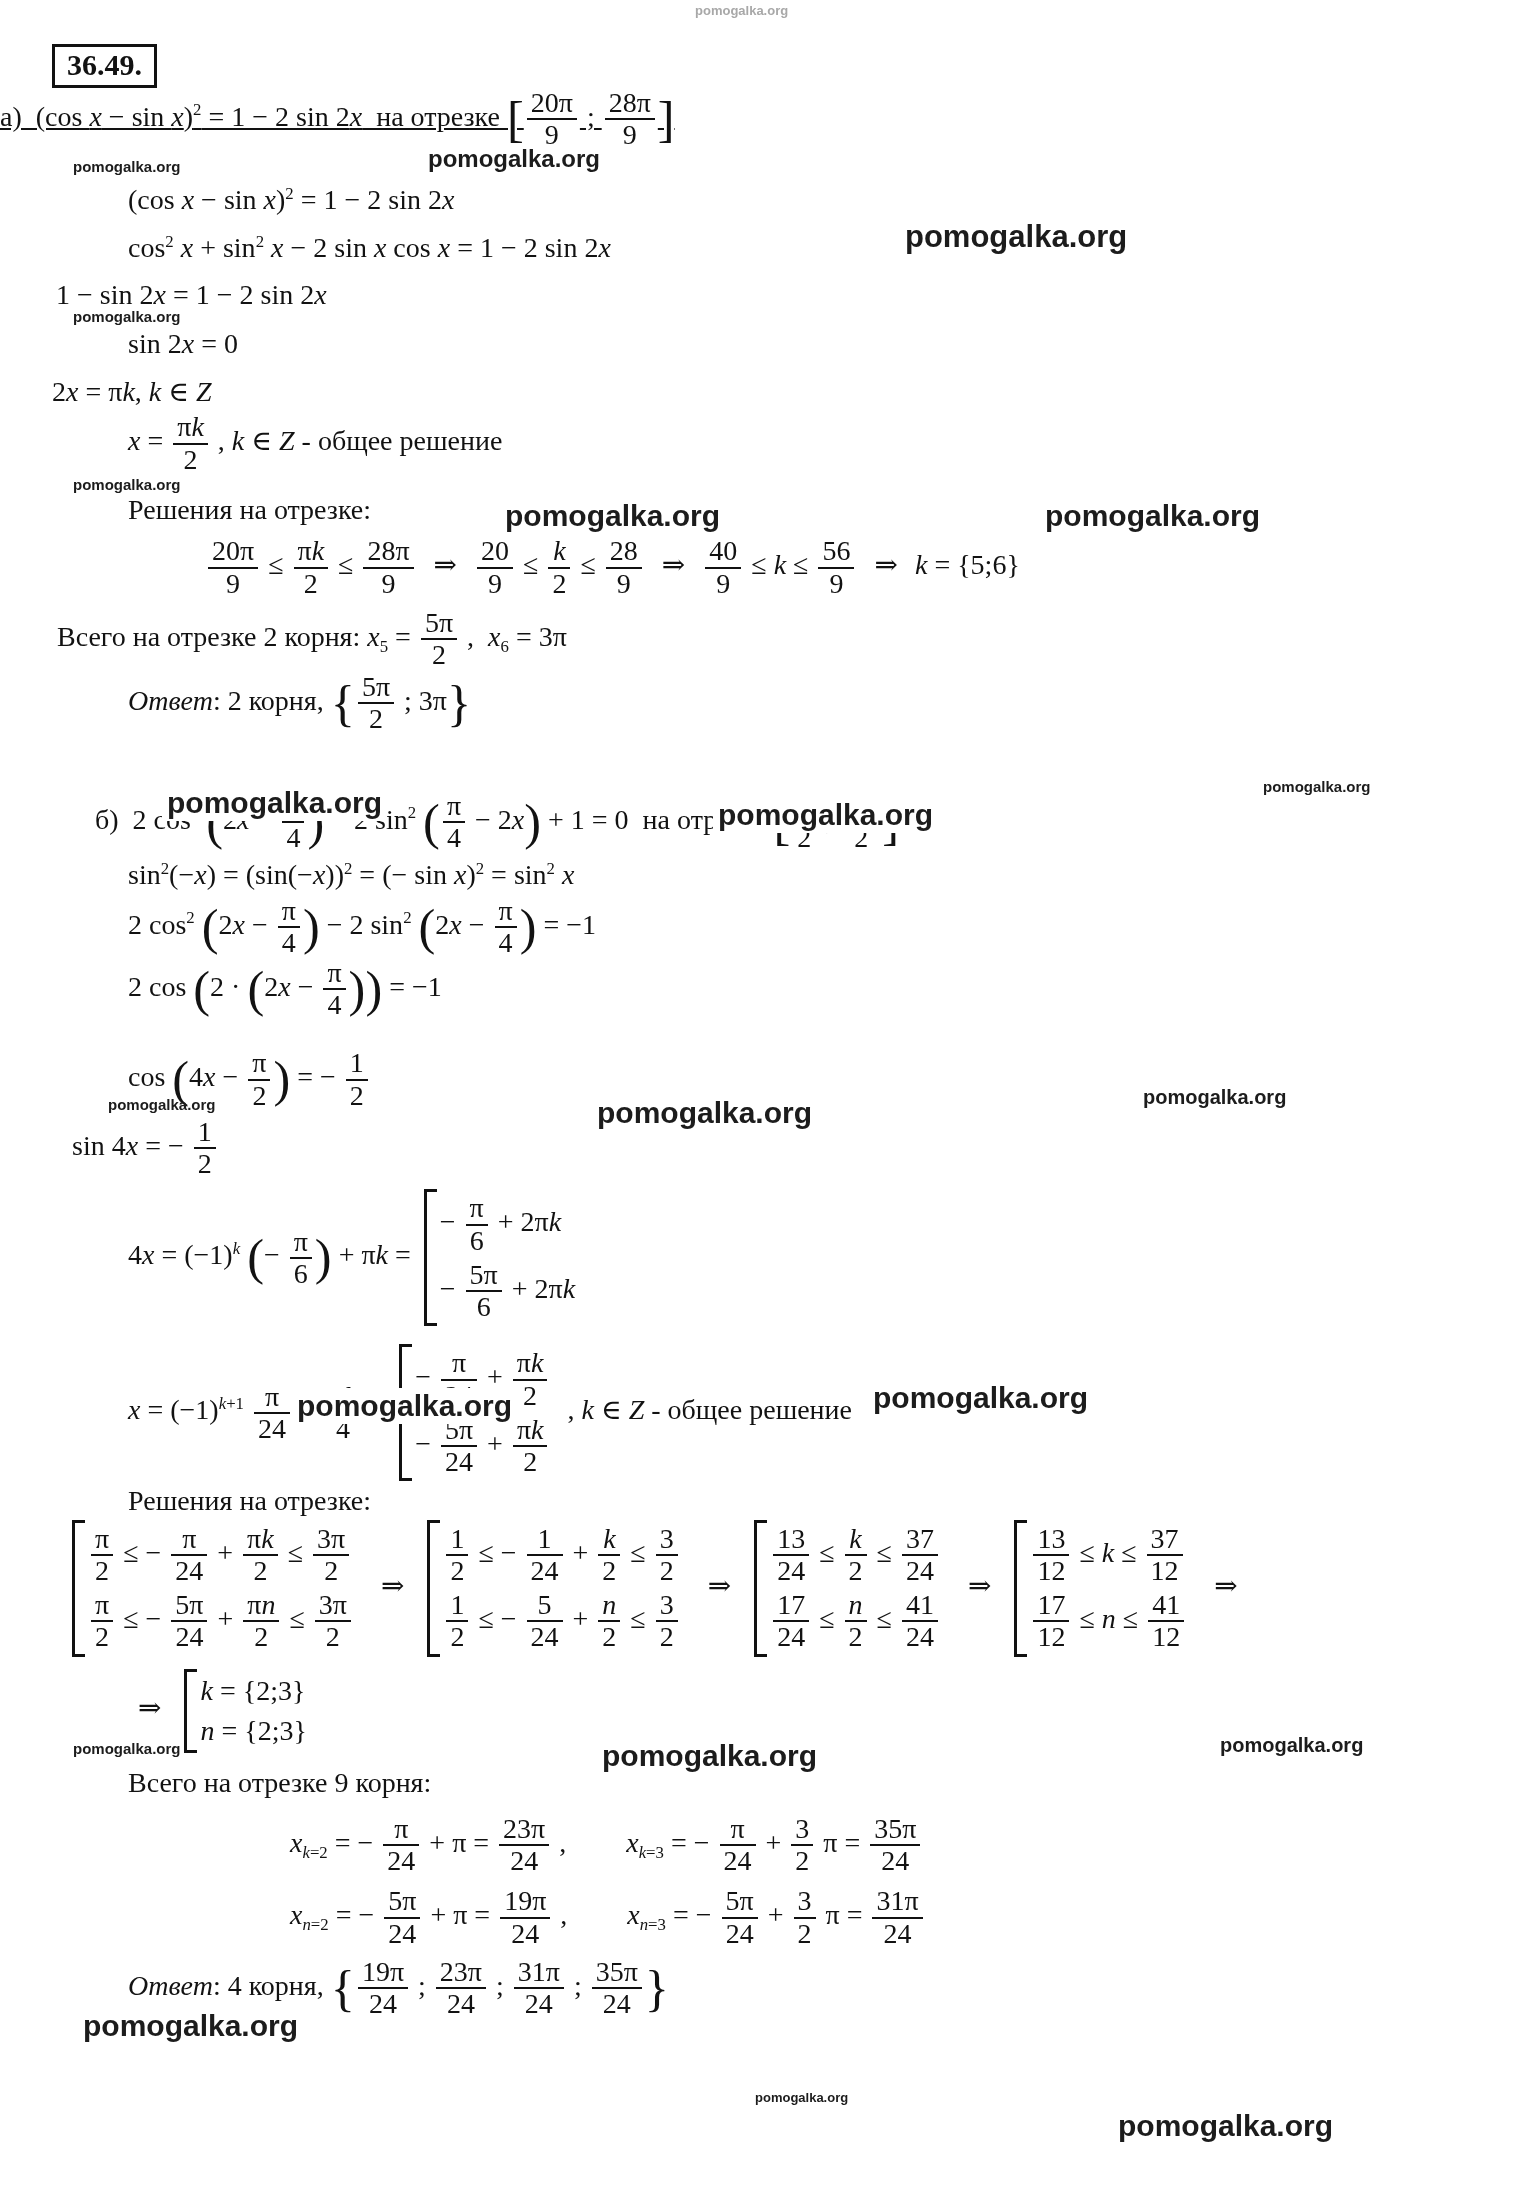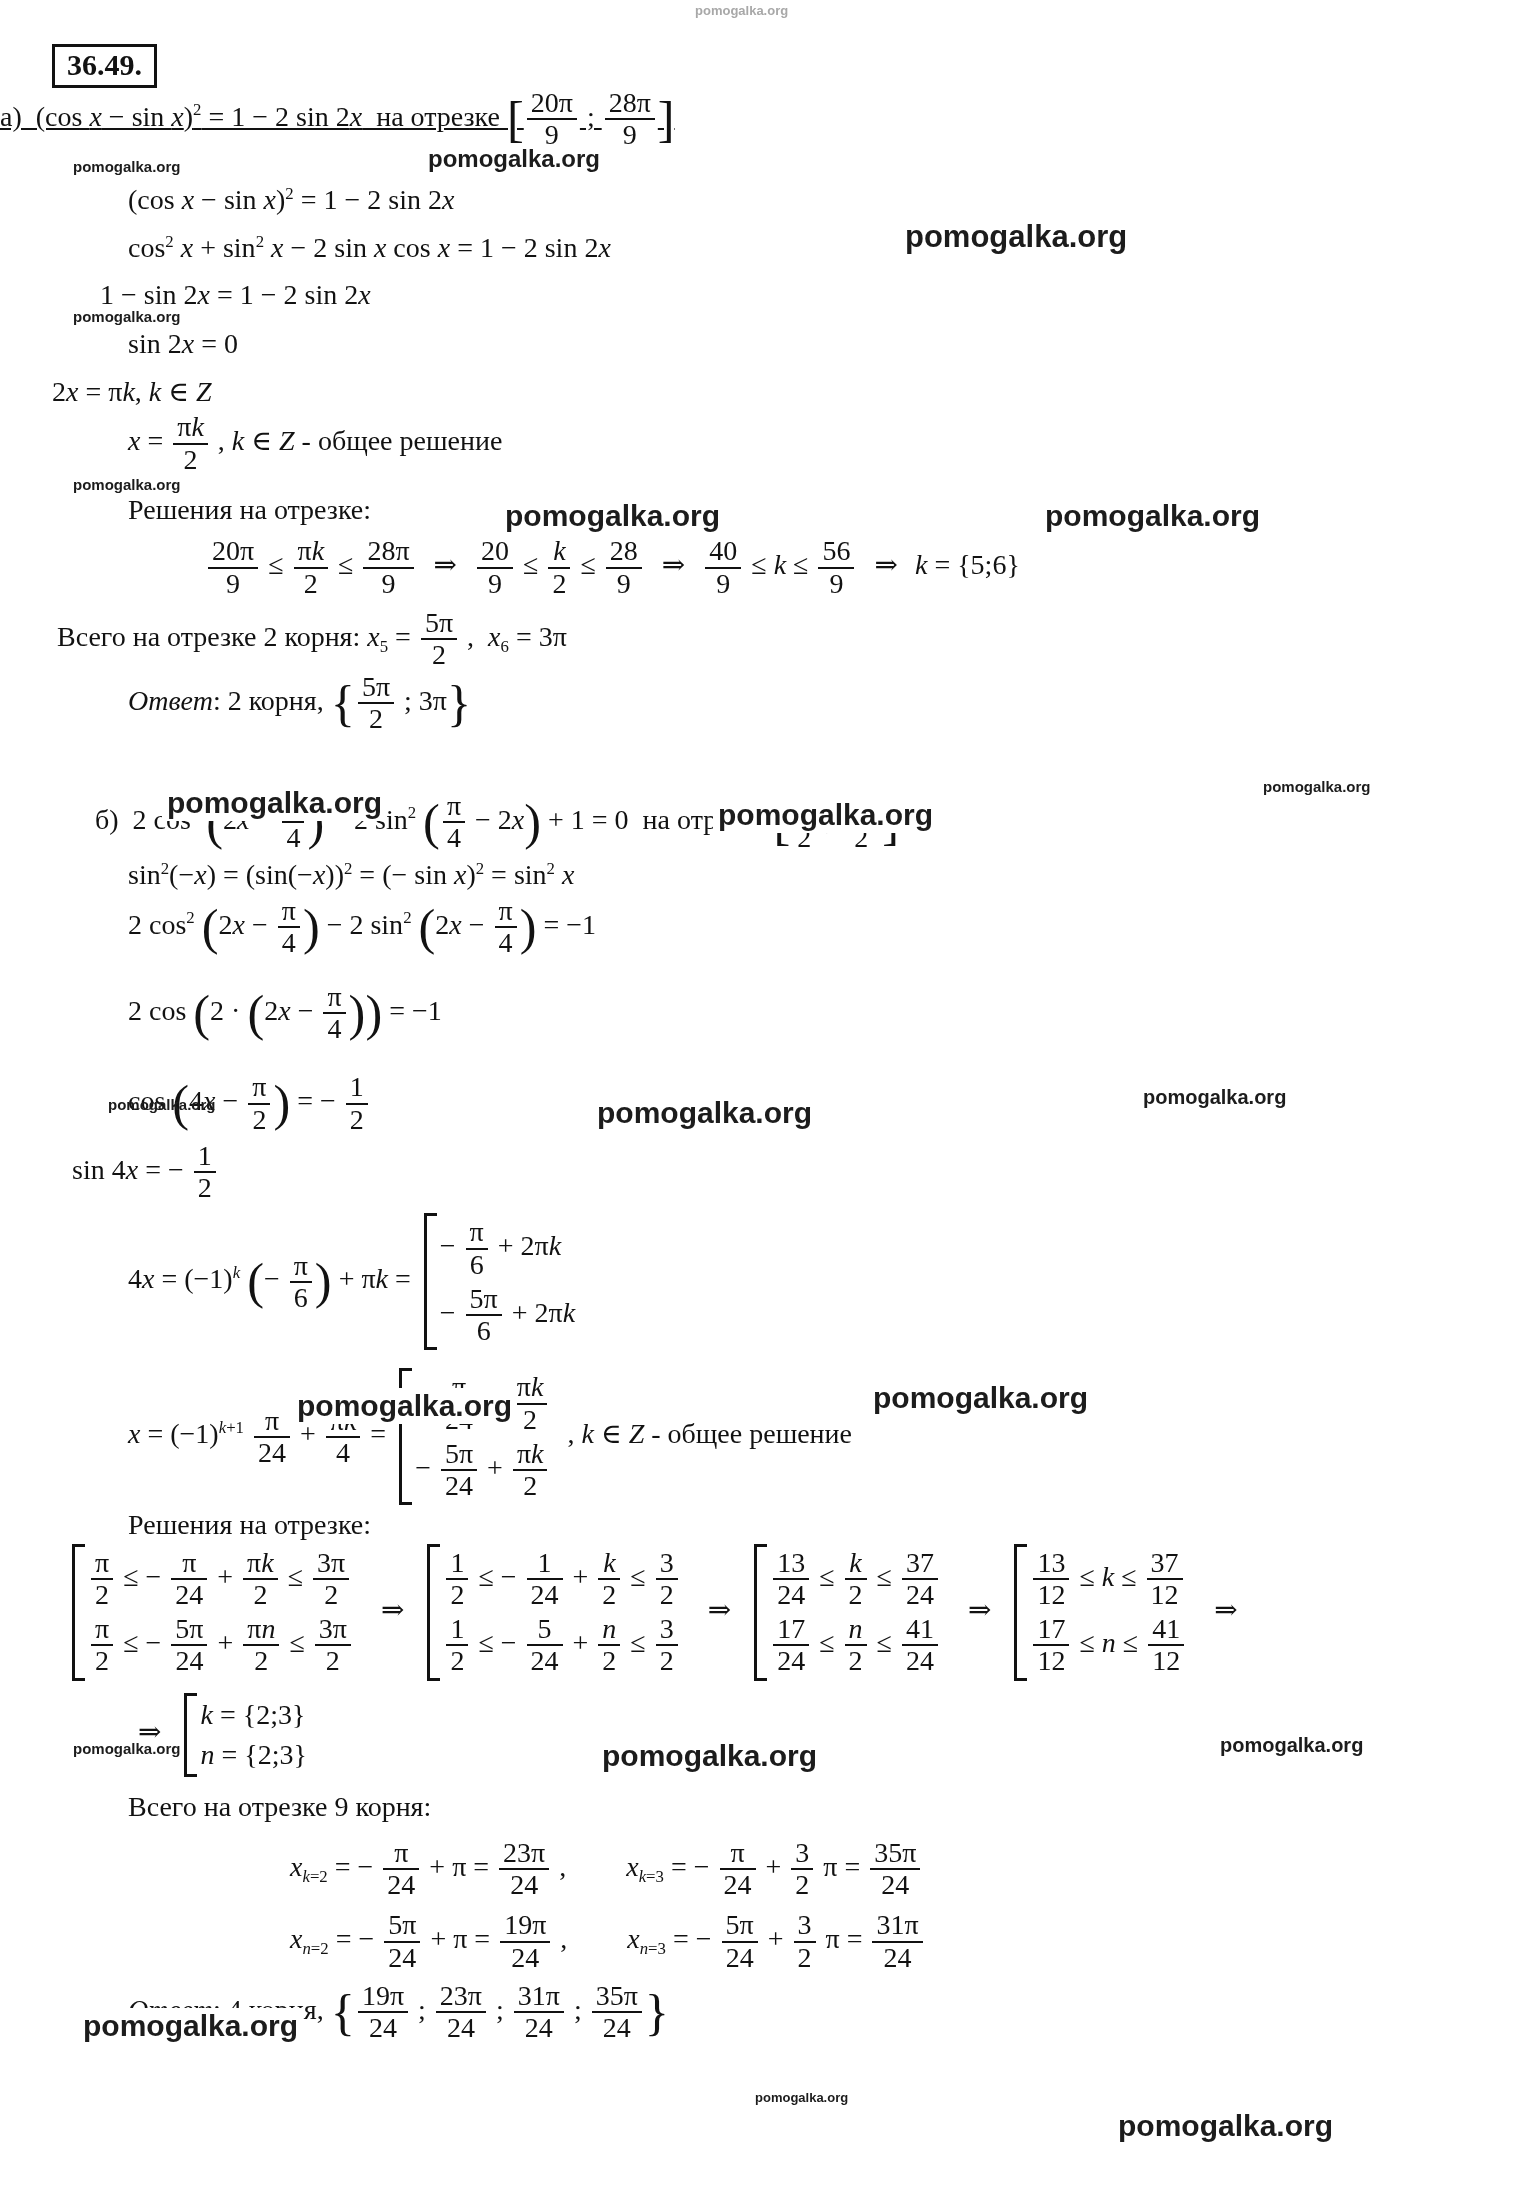--- a/index.html
+++ b/index.html
@@ -85,32 +85,32 @@
 <body>
 
 <div id="page">
   <div>
     <span class="problem-number">36.49.</span>
   </div>
   <div id="lines">
       <div class="line" style="margin-top: 0px;  text-decoration: underline;">а)  (cos <i>x</i> − sin <i>x</i>)<sup>2</sup> = 1 − 2 sin 2<i>x</i>  на отрезке <span class="big">[</span><span class="frac"><span class="fn">20π</span><span class="fd">9</span></span> ; <span class="frac"><span class="fn">28π</span><span class="fd">9</span></span><span class="big">]</span></div>
       <div class="line" style="margin-top: 32px; padding-left: 128px;">(cos <i>x</i> − sin <i>x</i>)<sup>2</sup> = 1 − 2 sin 2<i>x</i></div>
       <div class="line" style="margin-top: 11px; padding-left: 128px;">cos<sup>2</sup> <i>x</i> + sin<sup>2</sup> <i>x</i> − 2 sin <i>x</i> cos <i>x</i> = 1 − 2 sin 2<i>x</i></div>
-      <div class="line" style="margin-top: 11px; padding-left: 100px;">1 − sin 2<i>x</i> = 1 − 2 sin 2<i>x</i></div>
+      <div class="line" style="margin-top: 11px; padding-left: 56px;">1 − sin 2<i>x</i> = 1 − 2 sin 2<i>x</i></div>
       <div class="line" style="margin-top: 12px; padding-left: 128px;">sin 2<i>x</i> = 0</div>
       <div class="line" style="margin-top: 12px; padding-left: 52px;">2<i>x</i> = π<i>k</i>, <i>k</i> ∈ <i>Z</i></div>
       <div class="line" style="margin-top: 2px; padding-left: 128px;"><i>x</i> = <span class="frac"><span class="fn">π<i>k</i></span><span class="fd">2</span></span> , <i>k</i> ∈ <i>Z</i> - общее решение</div>
       <div class="line" style="margin-top: 17px; padding-left: 128px;">Решения на отрезке:</div>
       <div class="line" style="margin-top: 8px; padding-left: 205px;"><span class="frac"><span class="fn">20π</span><span class="fd">9</span></span> ≤ <span class="frac"><span class="fn">π<i>k</i></span><span class="fd">2</span></span> ≤ <span class="frac"><span class="fn">28π</span><span class="fd">9</span></span> <span class="ar">⇒</span> <span class="frac"><span class="fn">20</span><span class="fd">9</span></span> ≤ <span class="frac"><span class="fn"><i>k</i></span><span class="fd">2</span></span> ≤ <span class="frac"><span class="fn">28</span><span class="fd">9</span></span> <span class="ar">⇒</span> <span class="frac"><span class="fn">40</span><span class="fd">9</span></span> ≤ <i>k</i> ≤ <span class="frac"><span class="fn">56</span><span class="fd">9</span></span> <span class="ar">⇒</span> <i>k</i> = {5;6}</div>
       <div class="line" style="margin-top: 9px; padding-left: 57px;">Всего на отрезке 2 корня: <i>x</i><sub>5</sub> = <span class="frac"><span class="fn">5π</span><span class="fd">2</span></span> ,  <i>x</i><sub>6</sub> = 3π</div>
       <div class="line" style="margin-top: 2px; padding-left: 128px;"><i>Ответ</i>: 2 корня, <span class="big">{</span><span class="frac"><span class="fn">5π</span><span class="fd">2</span></span> ; 3π<span class="big">}</span></div>
       <div class="line" style="margin-top: 56px; padding-left: 95px;">б)  2 cos<sup>2</sup> <span class="big">(</span>2<i>x</i> − <span class="frac"><span class="fn">π</span><span class="fd">4</span></span><span class="big">)</span> − 2 sin<sup>2</sup> <span class="big">(</span><span class="frac"><span class="fn">π</span><span class="fd">4</span></span> − 2<i>x</i><span class="big">)</span> + 1 = 0  на отрезке <span class="big">[</span><span class="frac"><span class="fn">π</span><span class="fd">2</span></span> ; <span class="frac"><span class="fn">3π</span><span class="fd">2</span></span><span class="big">]</span></div>
       <div class="line" style="margin-top: 4px; padding-left: 128px;">sin<sup>2</sup>(−<i>x</i>) = (sin(−<i>x</i>))<sup>2</sup> = (− sin <i>x</i>)<sup>2</sup> = sin<sup>2</sup> <i>x</i></div>
       <div class="line" style="margin-top: 2px; padding-left: 128px;">2 cos<sup>2</sup> <span class="big">(</span>2<i>x</i> − <span class="frac"><span class="fn">π</span><span class="fd">4</span></span><span class="big">)</span> − 2 sin<sup>2</sup> <span class="big">(</span>2<i>x</i> − <span class="frac"><span class="fn">π</span><span class="fd">4</span></span><span class="big">)</span> = −1</div>
-      <div class="line" style="margin-top: 24px; padding-left: 128px;">2 cos <span class="big">(</span>2 · <span class="big">(</span>2<i>x</i> − <span class="frac"><span class="fn">π</span><span class="fd">4</span></span><span class="big">)</span><span class="big">)</span> = −1</div>
+      <div class="line" style="margin-top: 0; padding-left: 128px;">2 cos <span class="big">(</span>2 · <span class="big">(</span>2<i>x</i> − <span class="frac"><span class="fn">π</span><span class="fd">4</span></span><span class="big">)</span><span class="big">)</span> = −1</div>
       <div class="line" style="margin-top: 28px; padding-left: 128px;">cos <span class="big">(</span>4<i>x</i> − <span class="frac"><span class="fn">π</span><span class="fd">2</span></span><span class="big">)</span> = − <span class="frac"><span class="fn">1</span><span class="fd">2</span></span></div>
       <div class="line" style="margin-top: 6px; padding-left: 72px;">sin 4<i>x</i> = − <span class="frac"><span class="fn">1</span><span class="fd">2</span></span></div>
       <div class="line" style="margin-top: 10px; padding-left: 128px;">4<i>x</i> = (−1)<sup><i>k</i></sup> <span class="big">(</span>− <span class="frac"><span class="fn">π</span><span class="fd">6</span></span><span class="big">)</span> + π<i>k</i> = <span class="cases"><span class="cl">− <span class="frac"><span class="fn">π</span><span class="fd">6</span></span> + 2π<i>k</i></span><span class="cl">− <span class="frac"><span class="fn">5π</span><span class="fd">6</span></span> + 2π<i>k</i></span></span></div>
       <div class="line" style="margin-top: 18px; padding-left: 128px;"><i>x</i> = (−1)<sup><i>k</i>+1</sup> <span class="frac"><span class="fn">π</span><span class="fd">24</span></span> + <span class="frac"><span class="fn">π<i>k</i></span><span class="fd">4</span></span> = <span class="cases"><span class="cl">− <span class="frac"><span class="fn">π</span><span class="fd">24</span></span> + <span class="frac"><span class="fn">π<i>k</i></span><span class="fd">2</span></span></span><span class="cl">− <span class="frac"><span class="fn">5π</span><span class="fd">24</span></span> + <span class="frac"><span class="fn">π<i>k</i></span><span class="fd">2</span></span></span></span> , <i>k</i> ∈ <i>Z</i> - общее решение</div>
       <div class="line" style="margin-top: 2px; padding-left: 128px;">Решения на отрезке:</div>
       <div class="line" style="margin-top: 0px; padding-left: 66px;"><span class="cases"><span class="cl"><span class="frac"><span class="fn">π</span><span class="fd">2</span></span> ≤ − <span class="frac"><span class="fn">π</span><span class="fd">24</span></span> + <span class="frac"><span class="fn">π<i>k</i></span><span class="fd">2</span></span> ≤ <span class="frac"><span class="fn">3π</span><span class="fd">2</span></span></span><span class="cl"><span class="frac"><span class="fn">π</span><span class="fd">2</span></span> ≤ − <span class="frac"><span class="fn">5π</span><span class="fd">24</span></span> + <span class="frac"><span class="fn">π<i>n</i></span><span class="fd">2</span></span> ≤ <span class="frac"><span class="fn">3π</span><span class="fd">2</span></span></span></span> <span class="ar">⇒</span> <span class="cases"><span class="cl"><span class="frac"><span class="fn">1</span><span class="fd">2</span></span> ≤ − <span class="frac"><span class="fn">1</span><span class="fd">24</span></span> + <span class="frac"><span class="fn"><i>k</i></span><span class="fd">2</span></span> ≤ <span class="frac"><span class="fn">3</span><span class="fd">2</span></span></span><span class="cl"><span class="frac"><span class="fn">1</span><span class="fd">2</span></span> ≤ − <span class="frac"><span class="fn">5</span><span class="fd">24</span></span> + <span class="frac"><span class="fn"><i>n</i></span><span class="fd">2</span></span> ≤ <span class="frac"><span class="fn">3</span><span class="fd">2</span></span></span></span> <span class="ar">⇒</span> <span class="cases"><span class="cl"><span class="frac"><span class="fn">13</span><span class="fd">24</span></span> ≤ <span class="frac"><span class="fn"><i>k</i></span><span class="fd">2</span></span> ≤ <span class="frac"><span class="fn">37</span><span class="fd">24</span></span></span><span class="cl"><span class="frac"><span class="fn">17</span><span class="fd">24</span></span> ≤ <span class="frac"><span class="fn"><i>n</i></span><span class="fd">2</span></span> ≤ <span class="frac"><span class="fn">41</span><span class="fd">24</span></span></span></span> <span class="ar">⇒</span> <span class="cases"><span class="cl"><span class="frac"><span class="fn">13</span><span class="fd">12</span></span> ≤ <i>k</i> ≤ <span class="frac"><span class="fn">37</span><span class="fd">12</span></span></span><span class="cl"><span class="frac"><span class="fn">17</span><span class="fd">12</span></span> ≤ <i>n</i> ≤ <span class="frac"><span class="fn">41</span><span class="fd">12</span></span></span></span> <span class="ar">⇒</span></div>
       <div class="line" style="margin-top: 12px; padding-left: 128px;"><span class="ar">⇒</span> <span class="cases"><span class="cl"><i>k</i> = {2;3}</span><span class="cl"><i>n</i> = {2;3}</span></span></div>
       <div class="line" style="margin-top: 12px; padding-left: 128px;">Всего на отрезке 9 корня:</div>
       <div class="line cols" style="margin-top: 12px; padding-left: 290px; column-gap: 60px;"><span><i>x</i><sub><i>k</i>=2</sub> = − <span class="frac"><span class="fn">π</span><span class="fd">24</span></span> + π = <span class="frac"><span class="fn">23π</span><span class="fd">24</span></span> ,</span><span><i>x</i><sub><i>k</i>=3</sub> = − <span class="frac"><span class="fn">π</span><span class="fd">24</span></span> + <span class="frac"><span class="fn">3</span><span class="fd">2</span></span> π = <span class="frac"><span class="fn">35π</span><span class="fd">24</span></span></span></div>
       <div class="line cols" style="margin-top: 10px; padding-left: 290px; column-gap: 60px;"><span><i>x</i><sub><i>n</i>=2</sub> = − <span class="frac"><span class="fn">5π</span><span class="fd">24</span></span> + π = <span class="frac"><span class="fn">19π</span><span class="fd">24</span></span> ,</span><span><i>x</i><sub><i>n</i>=3</sub> = − <span class="frac"><span class="fn">5π</span><span class="fd">24</span></span> + <span class="frac"><span class="fn">3</span><span class="fd">2</span></span> π = <span class="frac"><span class="fn">31π</span><span class="fd">24</span></span></span></div>

